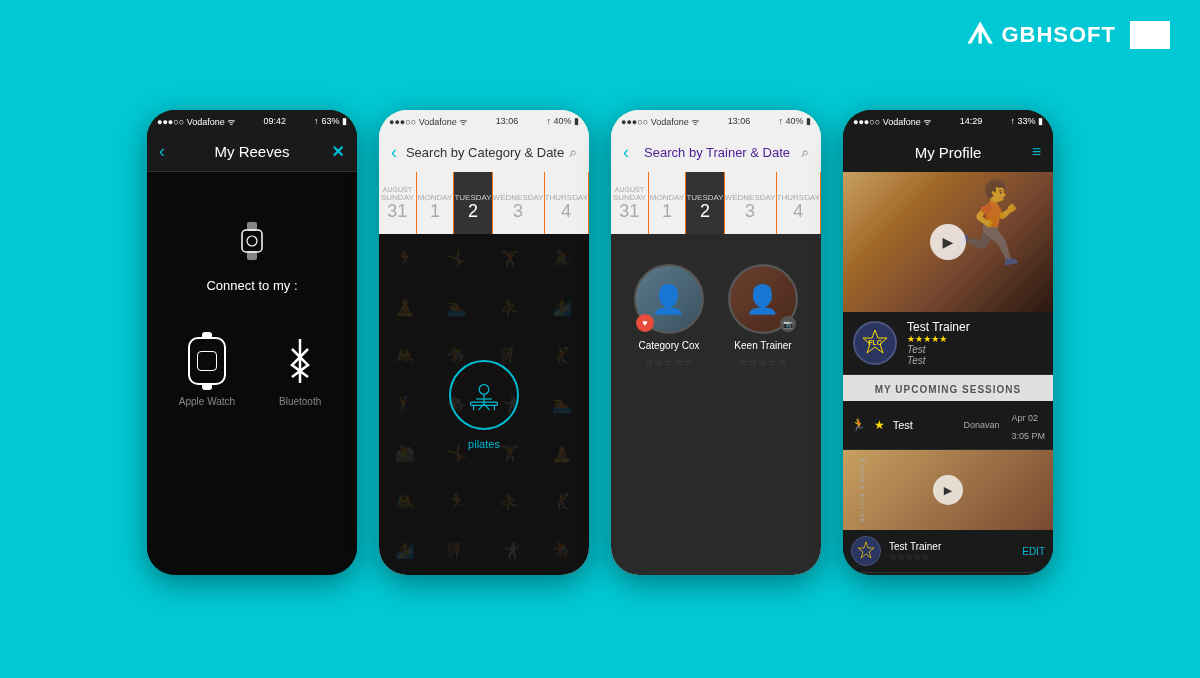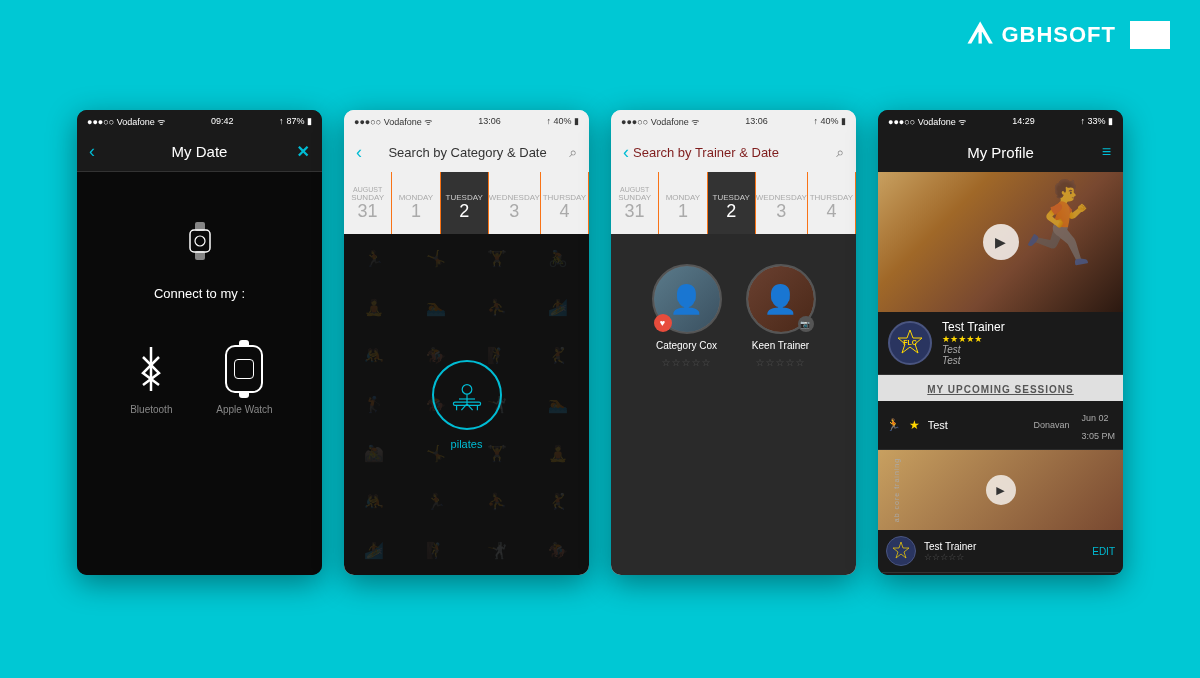--- a/index.html
+++ b/index.html
@@ -45,24 +45,24 @@
       top: 110px;
       left: 50px;
       right: 50px;
       display: flex;
       gap: 22px;
       justify-content: center;
     }
 
     
     .phone {
-      width: 245px;
+      width: 210px;
       height: 465px;
       background: #1a1a1a;
-      border-radius: 10px;
+      border-radius: 28px;
       overflow: hidden;
       box-shadow: 0 8px 30px rgba(0,0,0,0.4);
       position: relative;
       flex-shrink: 0;
     }
 
     
     .status-bar {
       background: #1a1a1a;
       height: 22px;
@@ -114,21 +114,20 @@
       display: flex;
       flex-direction: column;
       align-items: center;
       padding: 40px 20px 20px;
       height: calc(100% - 62px);
     }
     .connect-text {
       color: white;
       font-size: 13px;
       margin-bottom: 40px;
-      margin-top: 8px;
     }
     .device-row {
       display: flex;
       gap: 40px;
       margin-bottom: auto;
     }
     .device-item {
       display: flex;
       flex-direction: column;
       align-items: center;
@@ -420,21 +419,20 @@
     .upcoming-header {
       background: #e0e0e0;
       padding: 4px 10px;
       text-align: center;
     }
     .upcoming-header span {
       font-size: 10px;
       font-weight: bold;
       color: #555;
       letter-spacing: 1px;
-      text-decoration: underline;
     }
     .session-item {
       background: #1a1a1a;
       display: flex;
       align-items: center;
       gap: 8px;
       padding: 6px 8px;
       border-bottom: 1px solid #2a2a2a;
     }
     .session-star { color: #ffd700; font-size: 12px; }
@@ -497,62 +495,62 @@
 
   <div class="phone phone-wrapper">
 
     <div class="status-bar">
       <div class="status-left">
         <span>●●●○○ Vodafone ᯤ</span>
       </div>
       <span>09:42</span>
       <div class="status-right">
         <span>↑</span>
-        <span>87% ▮</span>
+        <span>63% ▮</span>
       </div>
     </div>
 
     <div class="screen1-header">
       <span class="back-arrow">‹</span>
-      <span class="title">My Date</span>
+      <span class="title">My Reeves</span>
       <span class="close-x">✕</span>
     </div>
 
     <div class="screen1-body">
 
       <div style="margin-bottom:14px; margin-top:10px;">
         <svg width="32" height="38" viewBox="0 0 32 38">
           <rect x="6" y="8" width="20" height="22" rx="4" ry="4" fill="none" stroke="white" stroke-width="1.5"></rect>
           <rect x="11" y="0" width="10" height="9" rx="2" fill="white" opacity="0.5"></rect>
           <rect x="11" y="29" width="10" height="9" rx="2" fill="white" opacity="0.5"></rect>
           <circle cx="16" cy="19" r="5" fill="none" stroke="white" stroke-width="1.2"></circle>
         </svg>
       </div>
       <span class="connect-text">Connect to my :</span>
 
       <div class="device-row">
+
+        <div class="device-item">
+          <div class="device-icon-wrap">
+            <div class="apple-watch-svg">
+              <div class="apple-watch-face"></div>
+            </div>
+          </div>
+          <span class="device-label">Apple Watch</span>
+        </div>
 
         <div class="device-item">
           <div class="device-icon-wrap">
             <svg width="32" height="48" viewBox="0 0 32 48">
               <polyline points="8,12 24,28 8,40" fill="none" stroke="white" stroke-width="2.5"></polyline>
               <polyline points="24,12 8,28 24,40" fill="none" stroke="white" stroke-width="2.5"></polyline>
               <line x1="16" y1="2" x2="16" y2="46" stroke="white" stroke-width="2.5"></line>
             </svg>
           </div>
           <span class="device-label">Bluetooth</span>
-        </div>
-
-        <div class="device-item">
-          <div class="device-icon-wrap">
-            <div class="apple-watch-svg">
-              <div class="apple-watch-face"></div>
-            </div>
-          </div>
-          <span class="device-label">Apple Watch</span>
         </div>
       </div>
     </div>
 
   </div>
 
   <div class="phone screen2" style="background:#f0f0f0;">
 
     <div class="status-bar light-bg">
       <span>●●●○○ Vodafone ᯤ</span>
@@ -655,21 +653,21 @@
   <div class="phone" style="background:#f0f0f0;">
 
     <div class="status-bar light-bg">
       <span>●●●○○ Vodafone ᯤ</span>
       <span>13:06</span>
       <span>↑ 40% ▮</span>
     </div>
 
     <div class="screen2-header">
       <span style="color:#00bcd4;font-size:18px;margin-right:4px;">‹</span>
-      <span style="flex:1;font-size:13px;color:#7f1d1d;font-weight:500;">Search by Trainer &amp; Date</span>
+      <span style="flex:1;text-align:center;font-size:13px;color:#4c1d95;font-weight:500;">Search by Trainer &amp; Date</span>
       <span style="color:#888;font-size:14px;">⌕</span>
     </div>
 
     <div class="calendar-strip">
       <div class="cal-day">
         <span style="font-size:7px;color:#aaa;">AUGUST</span>
         <span class="day-name">SUNDAY</span>
         <span class="day-num">31</span>
       </div>
       <div class="cal-day">
@@ -763,21 +761,21 @@
     <div class="upcoming-header">
       <span>MY UPCOMING SESSIONS</span>
     </div>
 
     <div class="session-item">
       <span class="session-sport-icon">🏃</span>
       <span class="session-star">★</span>
       <span class="session-name">Test</span>
       <span class="session-private">Donavan</span>
       <span style="margin-left:4px;">
-        <span style="color:#aaa;font-size:9px;">Jun 02</span>
+        <span style="color:#aaa;font-size:9px;">Apr 02</span>
         <br>
         <span style="color:#aaa;font-size:9px;text-align:center;">3:05 PM</span>
       </span>
     </div>
 
     <div style="position:relative;">
       <div class="session-video">
         <div style="position:absolute;inset:0;background:linear-gradient(135deg,#c8a060,#784830,#2a1810);"></div>
         <div class="session-video .play-btn-small" style="position:absolute;inset:0;display:flex;align-items:center;justify-content:center;">
           <div class="play-btn-small-circle">▶</div>

